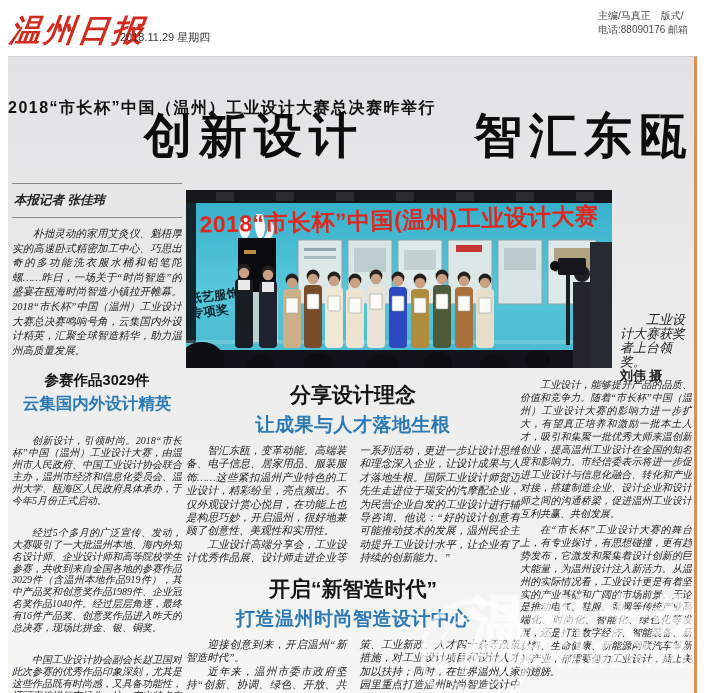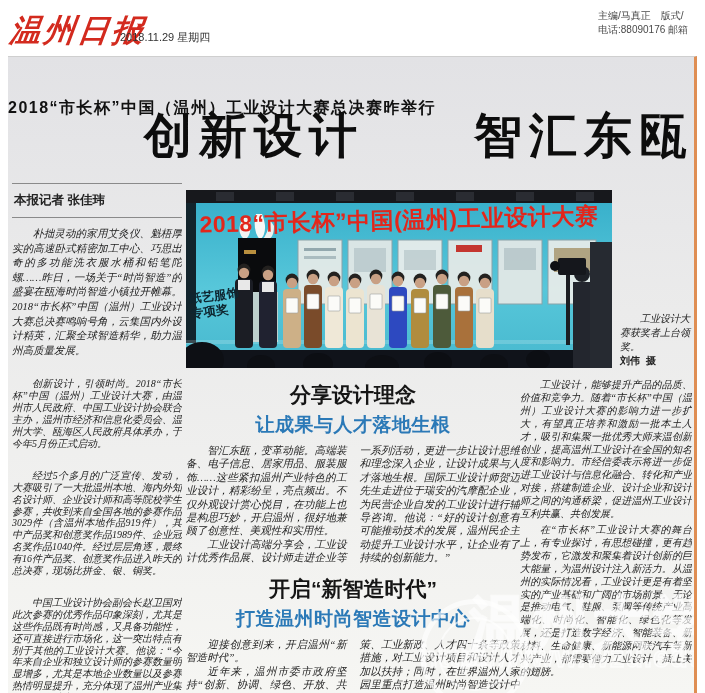--- a/index.html
+++ b/index.html
@@ -17,33 +17,33 @@
   .sheet{position:absolute;top:56px;left:8px;width:686px;height:637px;overflow:hidden;
        background:linear-gradient(180deg,#e2e2e5 0%,#ebebeb 40%,#f6f6f3 100%);
        border-top:1px solid #cfcfcf;border-right:3px solid #df8e53;}
   .kicker{position:absolute;top:25px;left:0;width:100%;text-align:left;font-size:16px;
        font-weight:bold;color:#111;letter-spacing:1.5px;white-space:nowrap;margin-top:16px;}
   .main-title{position:absolute;top:47px;left:0;width:100%;text-align:right;font-size:48px;
        font-weight:900;color:#0d0d0d;letter-spacing:7px;white-space:nowrap;}
   
   .left-col{position:absolute;left:4px;top:126px;width:170px;height:510px;overflow:hidden;}
   .byline-box{border-top:1px solid #8a8a8a;border-bottom:1px solid #8a8a8a;padding:8px 2px;
-       font-size:12.5px;font-weight:bold;color:#222;margin-bottom:9px;}
+       font-size:12.5px;font-weight:bold;color:#222;margin-bottom:9px;font-style:italic;}
   .kai p{margin:0;font-family:"Liberation Serif",serif;font-style:italic;color:#1d1d1d;
        text-align:justify;text-indent:2em;}
   .intro p{font-size:10.5px;line-height:14.6px;}
   .sec-head{text-align:center;margin:13px 0 7px;}
   .sec-head .l1{display:block;font-size:14.5px;font-weight:bold;color:#151515;}
   .sec-head .l2{display:block;font-size:16.5px;font-weight:900;color:#2b79b7;margin-top:3px;}
   .left-body p{font-size:10px;line-height:11.9px;margin-top:20px;}
   
   .photo-wrap{position:absolute;left:178px;top:133px;width:426px;height:178px;overflow:hidden;}
   .photo-wrap svg{display:block;}
-  .caption{position:absolute;left:612px;top:256px;width:72px;font-family:Liberation Mono, monospace;
-       font-style:italic;font-size:10px;line-height:14px;color:#222;text-indent:2em;}
+  .caption{position:absolute;left:612px;top:256px;width:72px;font-family:Liberation Serif, serif;
+       font-style:italic;font-size:13px;line-height:14px;color:#222;text-indent:2em;}
   .caption .credit{font-weight:bold;font-style:normal;display:block;text-align:left;text-indent:0;}
   
   .mid{position:absolute;left:178px;top:320px;width:334px;height:317px;overflow:hidden;}
   .mid .sec-head{margin:4px 0 6px;}
   .mid .sec-head .l1{font-size:21px;}
   .mid .sec-head .l2{font-size:19px;letter-spacing:0.5px;}
   .cols{column-count:2;column-gap:13px;overflow:hidden;}
   .cols p{font-size:10.6px;line-height:13.4px;}
   .cols-a{height:127px;}
   .cols-b{height:99px;}
@@ -83,20 +83,24 @@
 <div class="sheet">
 
   <div class="kicker">2018“市长杯”中国（温州）工业设计大赛总决赛昨举行</div>
   <div class="main-title">创新设计　　智汇东瓯</div>
 
   <div class="left-col">
     <div class="byline-box">本报记者 张佳玮</div>
     <div class="kai intro">
         <p>朴拙灵动的家用艾灸仪、魁梧厚实的高速卧式精密加工中心、巧思出奇的多功能洗衣服水桶和铅笔陀螺……昨日，一场关于“时尚智造”的盛宴在瓯海时尚智造小镇拉开帷幕。2018“市长杯”中国（温州）工业设计大赛总决赛鸣响号角，云集国内外设计精英，汇聚全球智造精华，助力温州高质量发展。</p>
       </div>
+    <div class="sec-head">
+      <span class="l1">参赛作品3029件</span>
+      <span class="l2">云集国内外设计精英</span>
+    </div>
     <div class="kai left-body">
         <p>创新设计，引领时尚。2018“市长杯”中国（温州）工业设计大赛，由温州市人民政府、中国工业设计协会联合主办，温州市经济和信息化委员会、温州大学、瓯海区人民政府具体承办，于今年5月份正式启动。</p>
         <p>经过5个多月的广泛宣传、发动，大赛吸引了一大批温州本地、海内外知名设计师、企业设计师和高等院校学生参赛，共收到来自全国各地的参赛作品3029件（含温州本地作品919件），其中产品奖和创意奖作品1989件、企业冠名奖作品1040件。经过层层角逐，最终有16件产品奖、创意奖作品进入昨天的总决赛，现场比拼金、银、铜奖。</p>
         <p>中国工业设计协会副会长赵卫国对此次参赛的优秀作品印象深刻，尤其是这些作品既有时尚感，又具备功能性，还可直接进行市场化，这一突出特点有别于其他的工业设计大赛。他说：“今年来自企业和独立设计师的参赛数量明显增多，尤其是本地企业数量以及参赛热情明显提升，充分体现了温州产业集群鲜明的特点。”</p>
       </div>
   </div>
 
   <div class="photo-wrap">
     <svg width="426" height="178" viewBox="0 0 426 178">
       <defs>

